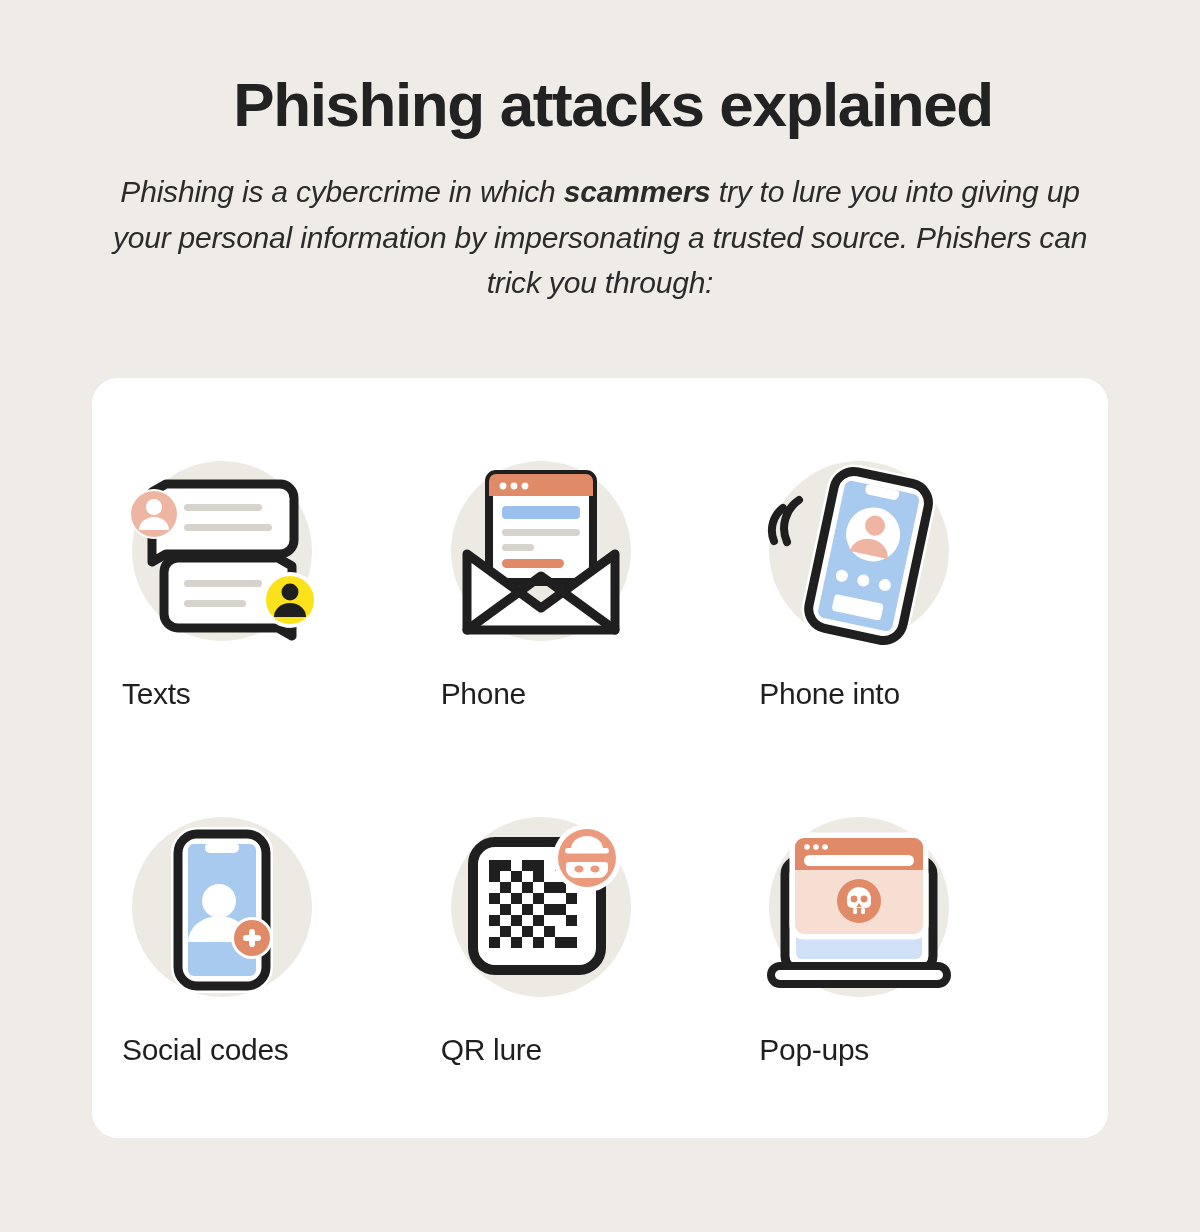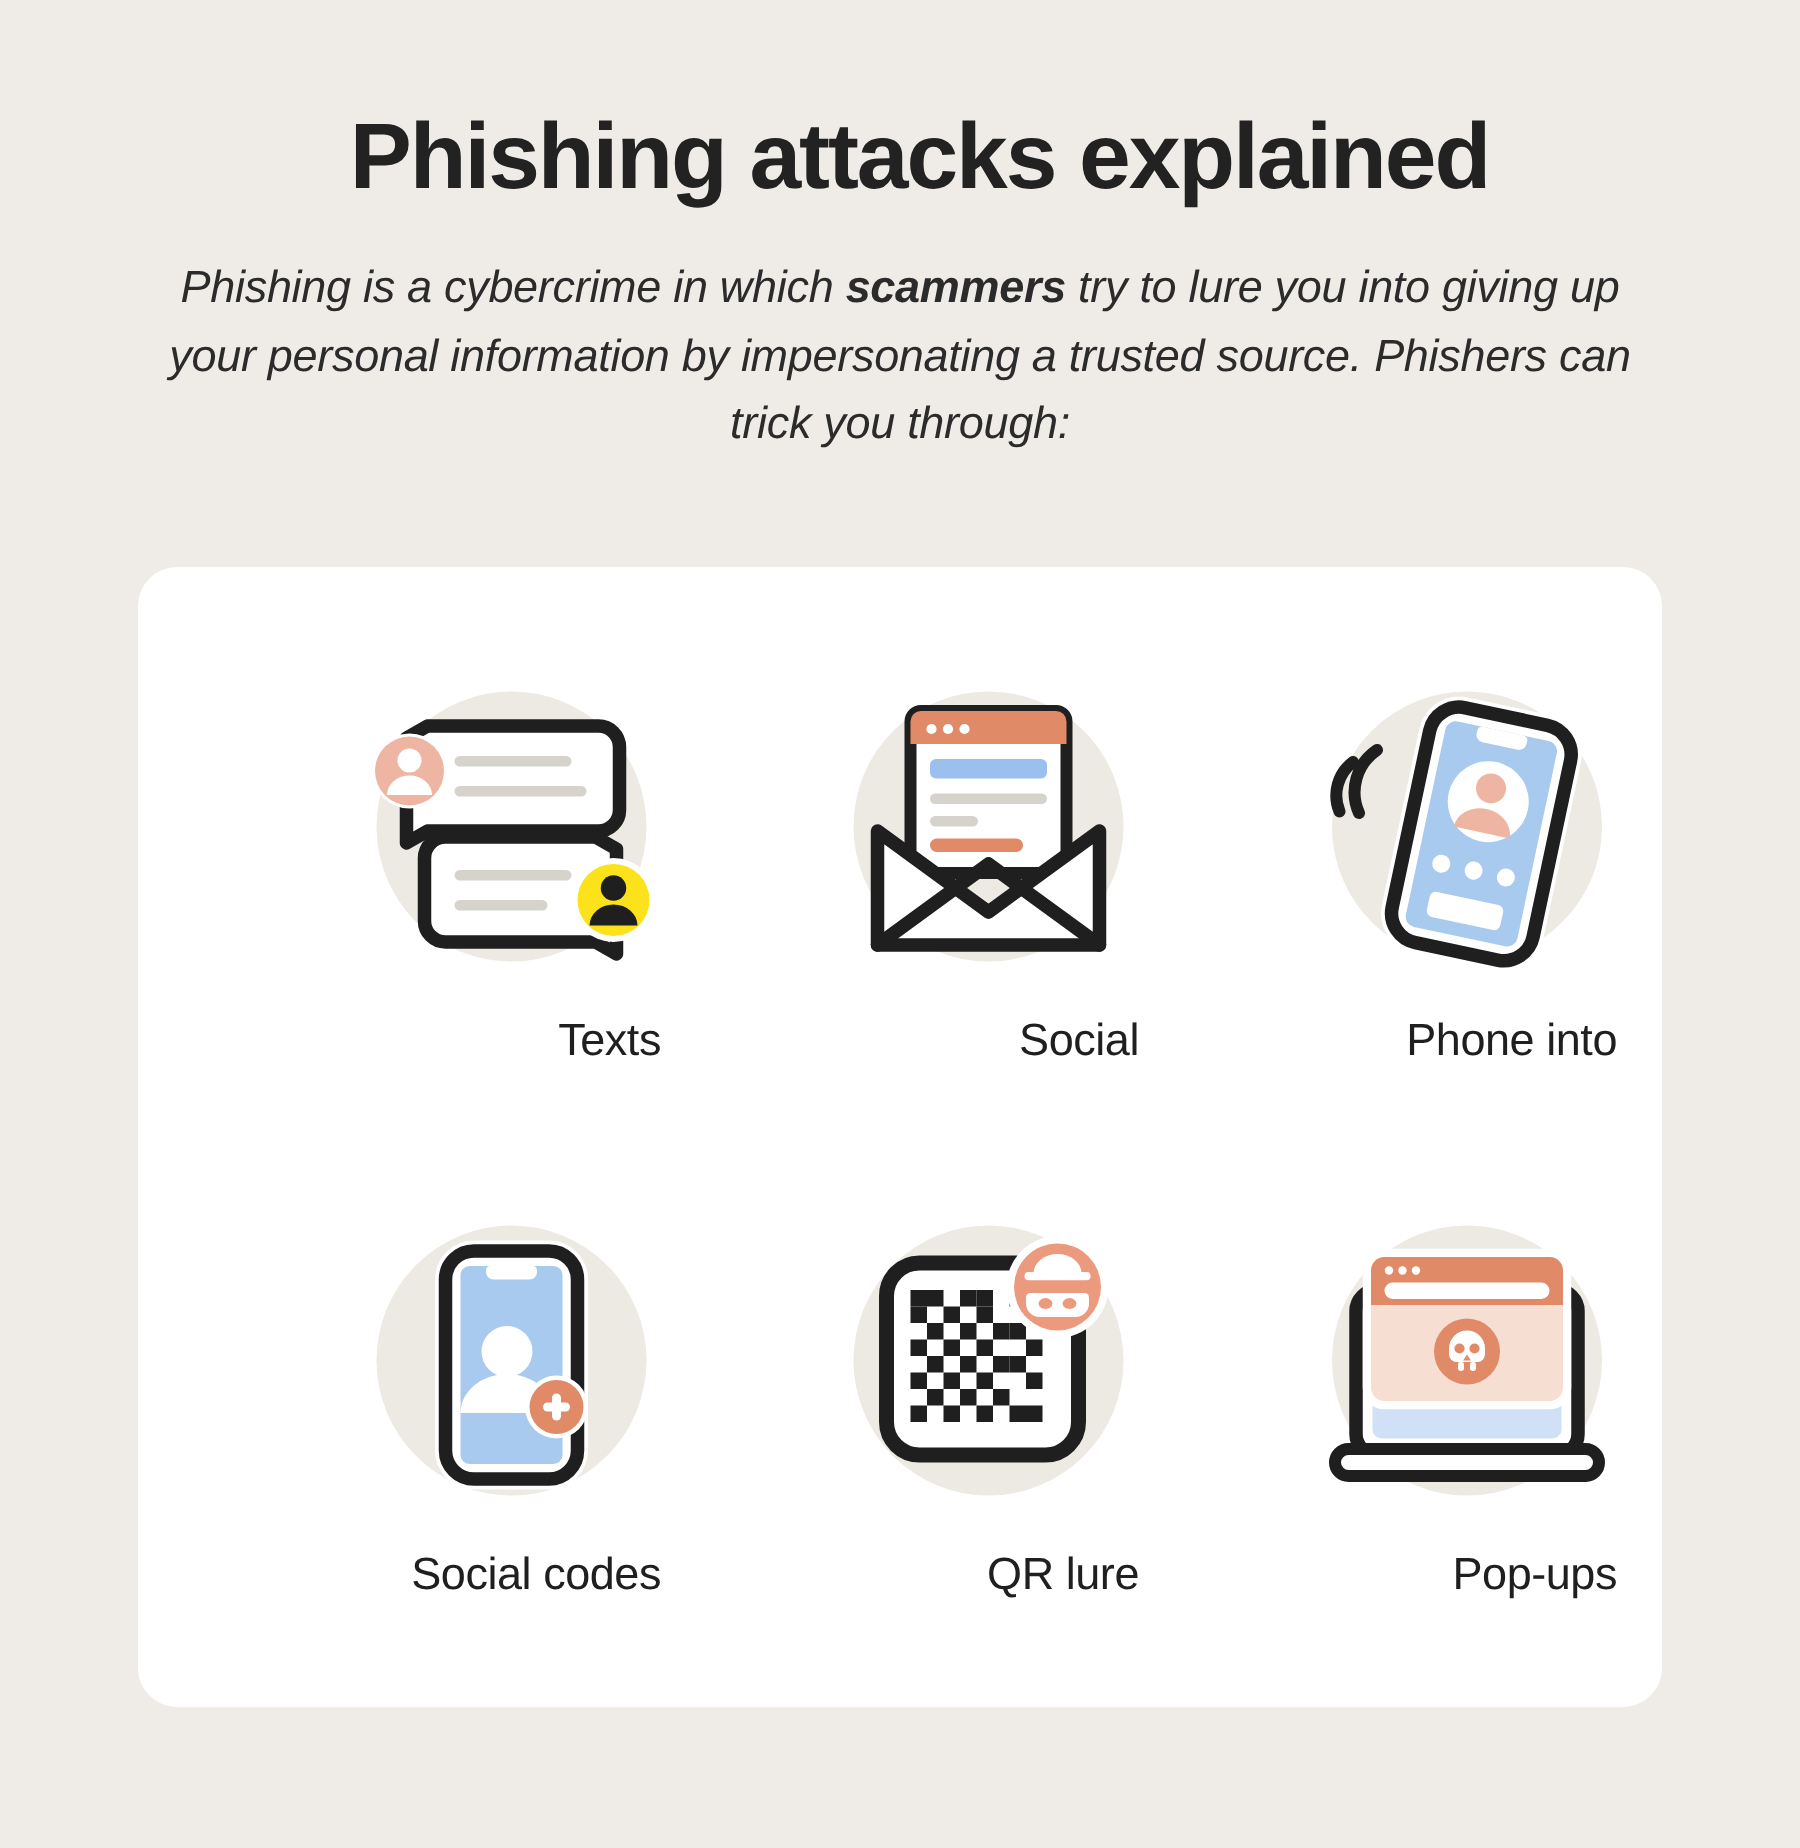--- a/index.html
+++ b/index.html
@@ -32,21 +32,21 @@
   }
   .grid {
     position:absolute; left:0; top:0; width:100%; height:100%;
     display:grid;
     grid-template-columns:repeat(3, 1fr);
     grid-template-rows:repeat(2, 1fr);
     align-items:center; justify-items:center;
     padding:26px 30px 22px;
   }
   .cell {
-    display:flex; flex-direction:column; align-items:flex-end;
+    display:flex; flex-direction:column; align-items:flex-start;
     width:100%;
   }
   .iconwrap {
     position:relative; width:200px; height:200px;
     display:flex; align-items:center; justify-content:center;
   }
   .disc {
     position:absolute; left:10px; top:6px;
     width:180px; height:180px; border-radius:50%;
     background:#EDEAE4;
@@ -110,21 +110,21 @@
             <circle cx="84" cy="24" r="3.4" fill="#FFFFFF"></circle>
             <rect x="61" y="44" width="78" height="13" rx="4" fill="#9BC0ED"></rect>
             <rect x="61" y="67" width="78" height="7" rx="3.5" fill="#D6D3CD"></rect>
             <rect x="61" y="82" width="32" height="7" rx="3.5" fill="#D6D3CD"></rect>
             <rect x="61" y="97" width="62" height="9" rx="4.5" fill="#E08A68"></rect>
 
             <path d="M26 92 L100 146 L174 92 V168 H26 Z" fill="#FFFFFF" stroke="#1F1F1F" stroke-width="9" stroke-linejoin="round"></path>
             <path d="M26 168 L100 114 L174 168" fill="none" stroke="#1F1F1F" stroke-width="9" stroke-linejoin="round" stroke-linecap="round"></path>
           </svg>
         </div>
-        <div class="cell-label">Social</div>
+        <div class="cell-label">Phone</div>
       </div>
 
       <div class="cell">
         <div class="iconwrap">
           <div class="disc"></div>
           <svg width="200" height="185" viewBox="0 0 200 185">
             <g transform="rotate(12 110 92)">
               <rect x="62" y="14" width="96" height="160" rx="20" fill="#FFFFFF" stroke="#FFFFFF" stroke-width="14"></rect>
               <rect x="62" y="14" width="96" height="160" rx="20" fill="#FFFFFF" stroke="#1F1F1F" stroke-width="9"></rect>
               <path d="M72 31 a7 7 0 0 1 7 -7 H141 a7 7 0 0 1 7 7 V157 a7 7 0 0 1 -7 7 H79 a7 7 0 0 1 -7 -7 Z" fill="#A9CAEF"></path>

